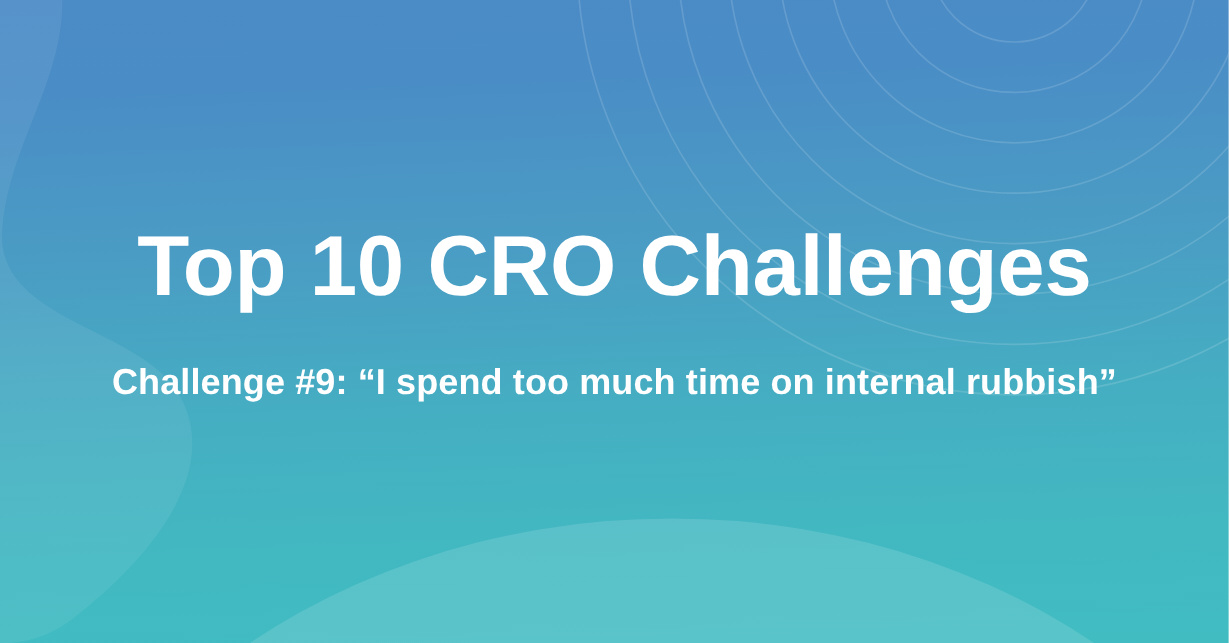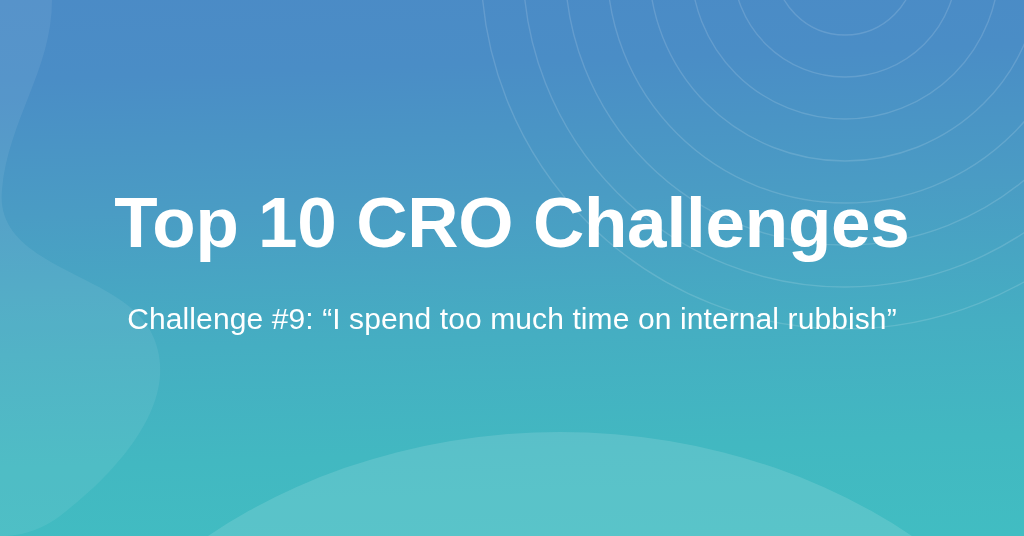--- a/index.html
+++ b/index.html
@@ -59,21 +59,21 @@
   }
 
   #subtitle {
     margin: 0;
     position: absolute;
     top: 301px;
     left: 0;
     width: 1024px;
     font-size: 30px;
     line-height: 1.2;
-    font-weight: normal;
+    font-weight: bold;
     color: #ffffff;
     letter-spacing: 0.1px;
     white-space: nowrap;
   }
 </style>
 </head>
 <body>
 
 <div id="banner">
 

